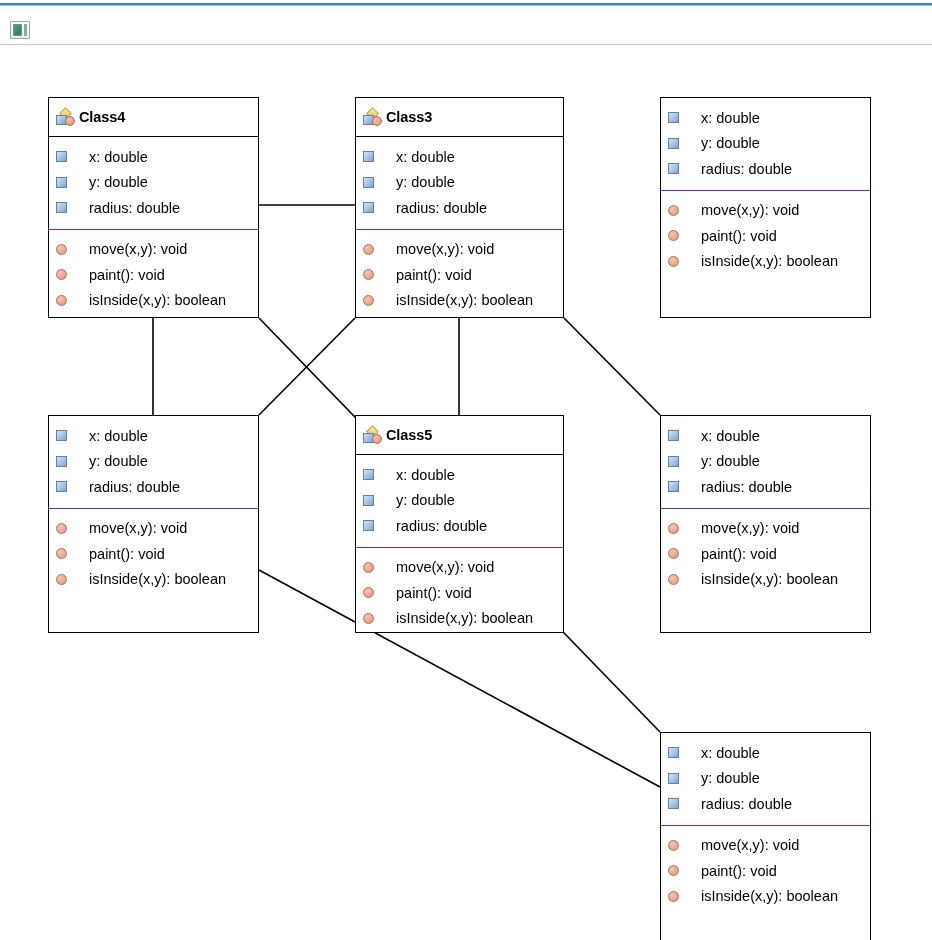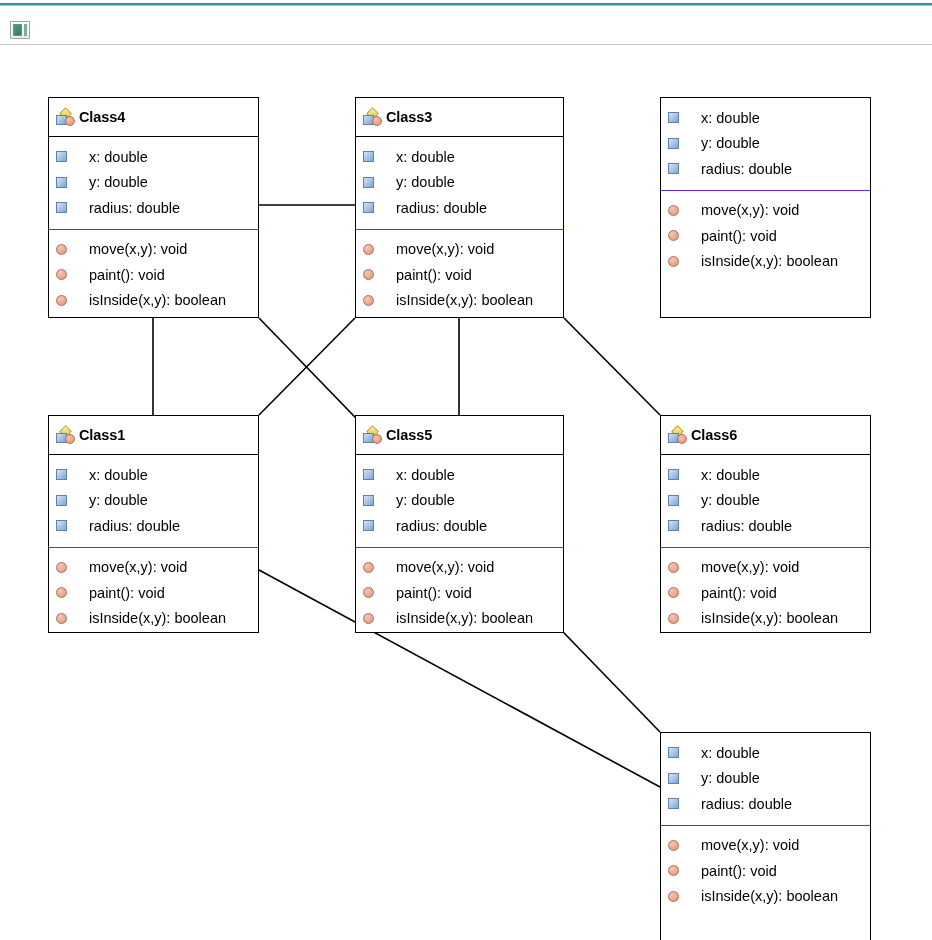--- a/index.html
+++ b/index.html
@@ -284,28 +284,20 @@
               <span class="ico-method"></span>
               <span class="lbl">paint(): void</span>
             </div>
             <div class="uml-row">
               <span class="ico-method"></span>
               <span class="lbl">isInside(x,y): boolean</span>
             </div>
           </div>
         </div>
         <div class="uml-class" style="left: 48px; top: 370px; width: 211px; height: 218px;">
-          <div class="uml-header">
-            <span class="ico-class">
-              <span class="diamond"></span>
-              <span class="bsq"></span>
-              <span class="ocirc"></span>
-            </span>
-            <span class="uml-name">Class1</span>
-          </div>
           <div class="uml-compartment">
             <div class="uml-row">
               <span class="ico-attr"></span>
               <span class="lbl">x: double</span>
             </div>
             <div class="uml-row">
               <span class="ico-attr"></span>
               <span class="lbl">y: double</span>
             </div>
             <div class="uml-row">
@@ -360,28 +352,20 @@
               <span class="ico-method"></span>
               <span class="lbl">paint(): void</span>
             </div>
             <div class="uml-row">
               <span class="ico-method"></span>
               <span class="lbl">isInside(x,y): boolean</span>
             </div>
           </div>
         </div>
         <div class="uml-class" style="left: 660px; top: 370px; width: 211px; height: 218px;">
-          <div class="uml-header">
-            <span class="ico-class">
-              <span class="diamond"></span>
-              <span class="bsq"></span>
-              <span class="ocirc"></span>
-            </span>
-            <span class="uml-name">Class6</span>
-          </div>
           <div class="uml-compartment">
             <div class="uml-row">
               <span class="ico-attr"></span>
               <span class="lbl">x: double</span>
             </div>
             <div class="uml-row">
               <span class="ico-attr"></span>
               <span class="lbl">y: double</span>
             </div>
             <div class="uml-row">

